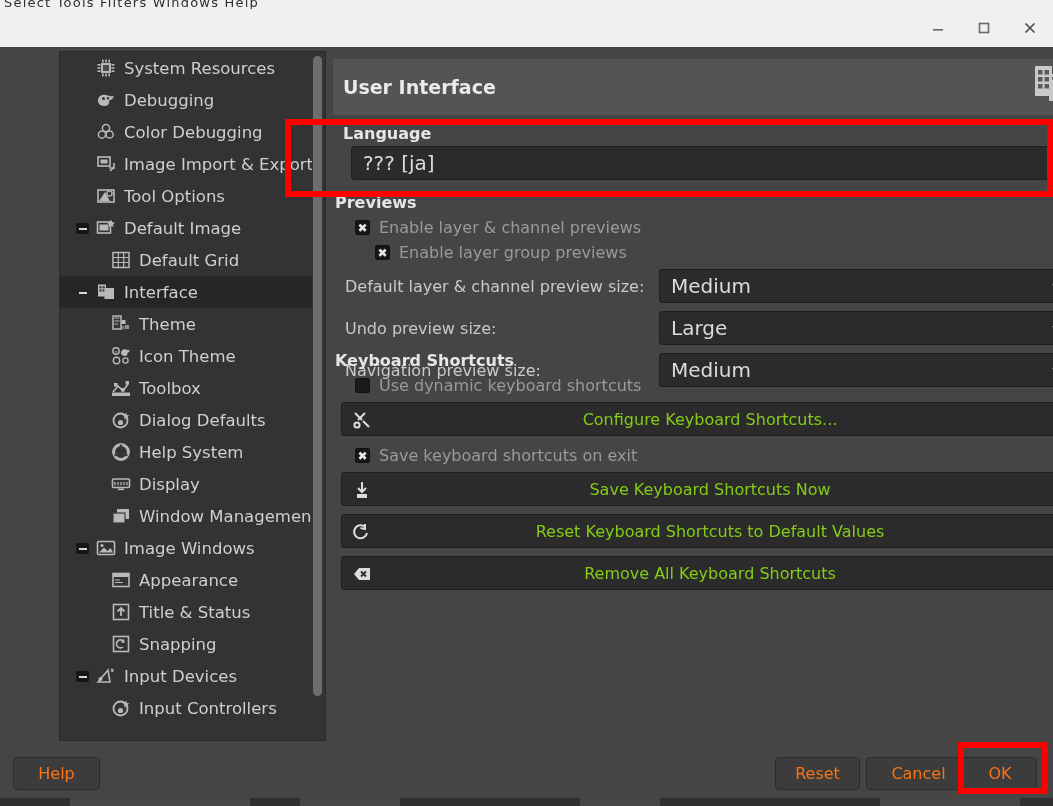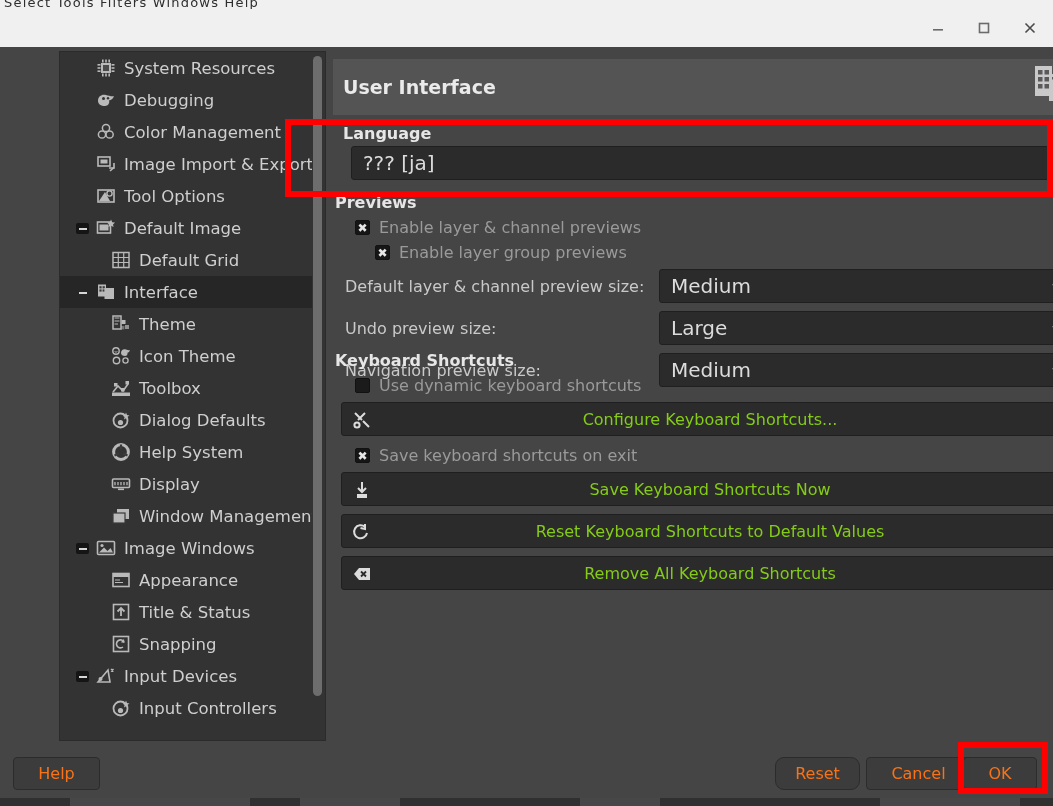--- a/index.html
+++ b/index.html
@@ -145,21 +145,21 @@
     position: absolute; left: 0; top: 740px; width: 1053px; height: 49px;
     background: #454545;
   }
   .footbtn {
     position: absolute; top: 8px; height: 33px;
     background: #3c3c3c; border: 1px solid #2c2c2c; border-radius: 4px;
     color: #f97316; font-size: 16px;
     display: flex; align-items: center; justify-content: center;
   }
   #btn-help   { left: 13px;  width: 87px; }
-  #btn-reset  { left: 775px; width: 85px; border-radius: 9px; }
+  #btn-reset  { left: 775px; width: 85px; }
   #btn-cancel { left: 866px; width: 105px; }
   #btn-ok     { left: 963px; width: 74px; }
 </style>
 </head>
 <body>
 
 <div id="bg-menubar">
   <div id="bg-menubar-text">Select  Tools  Filters  Windows  Help</div>
 </div>
 <div id="bg-bottom-strip">
@@ -227,21 +227,21 @@
             <span class="nlabel">Debugging</span>
           </div>
           <div class="nav-row lvl0">
             <span class="nicon">
               <svg width="20" height="20" viewBox="0 0 20 20">
                 <circle cx="10" cy="6" r="3.6" fill="none" stroke="#b9b9b9" stroke-width="1.5"></circle>
                 <circle cx="6" cy="12.5" r="3.6" fill="none" stroke="#b9b9b9" stroke-width="1.5"></circle>
                 <circle cx="13.6" cy="12.5" r="3.6" fill="none" stroke="#b9b9b9" stroke-width="1.5"></circle>
               </svg>
             </span>
-            <span class="nlabel">Color Management</span>
+            <span class="nlabel">Color Debugging</span>
           </div>
           <div class="nav-row lvl0">
             <span class="nicon">
               <svg width="20" height="20" viewBox="0 0 20 20">
                 <rect x="2" y="3" width="12" height="9" fill="none" stroke="#b9b9b9" stroke-width="1.6"></rect>
                 <rect x="4.5" y="5.5" width="7" height="4" fill="#b9b9b9"></rect>
                 <path d="M13 14 L18 14 L18 9" stroke="#b9b9b9" stroke-width="1.6" fill="none"></path>
                 <path d="M14 17 L18 13.5" stroke="#b9b9b9" stroke-width="1.6"></path>
               </svg>
             </span>

